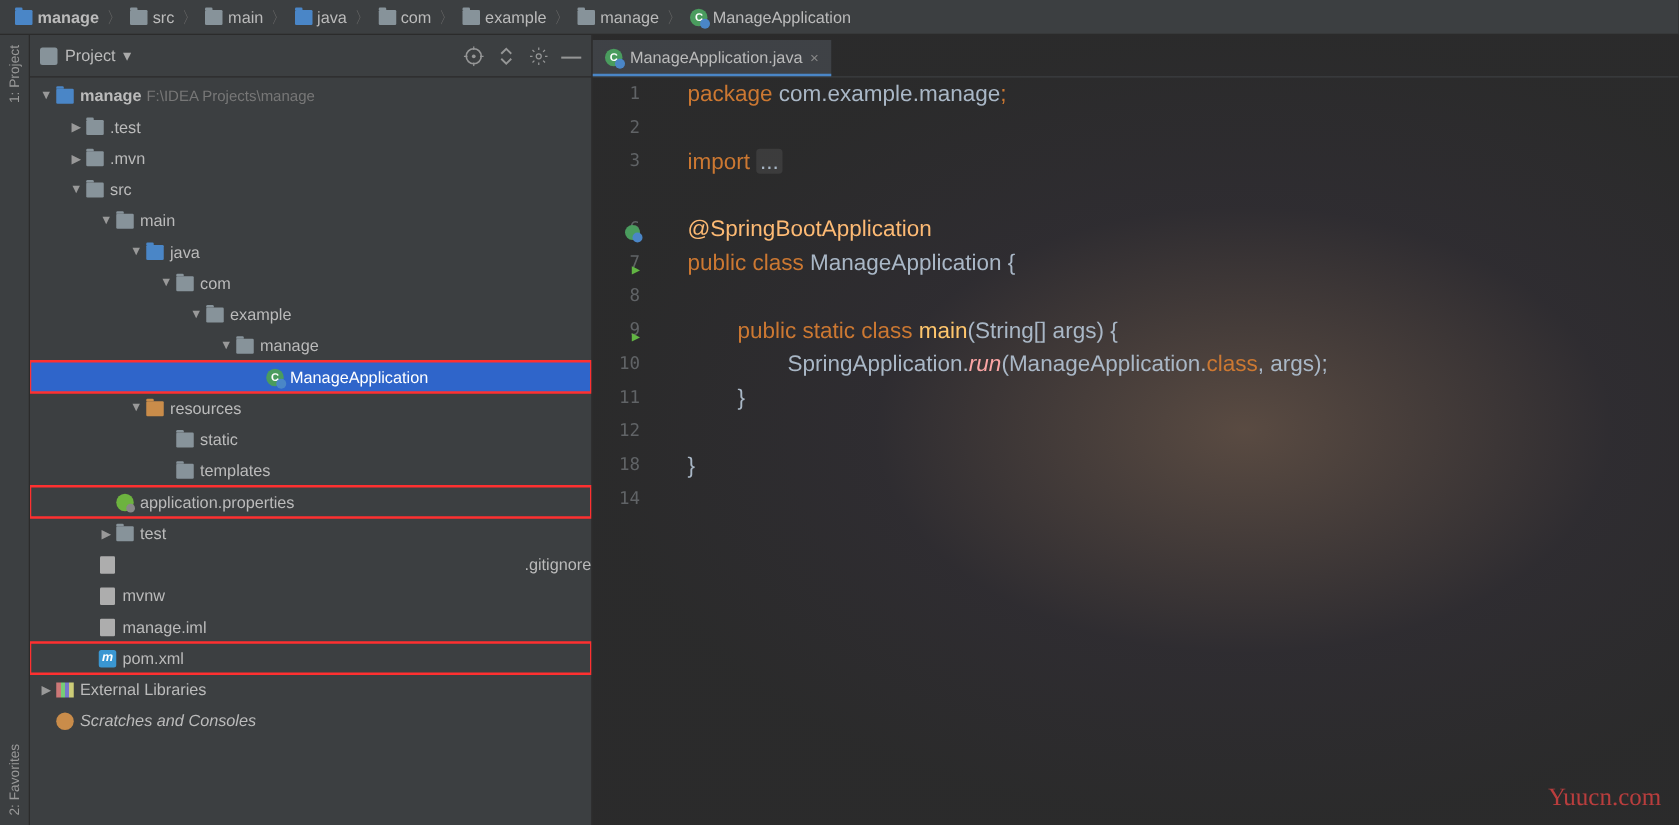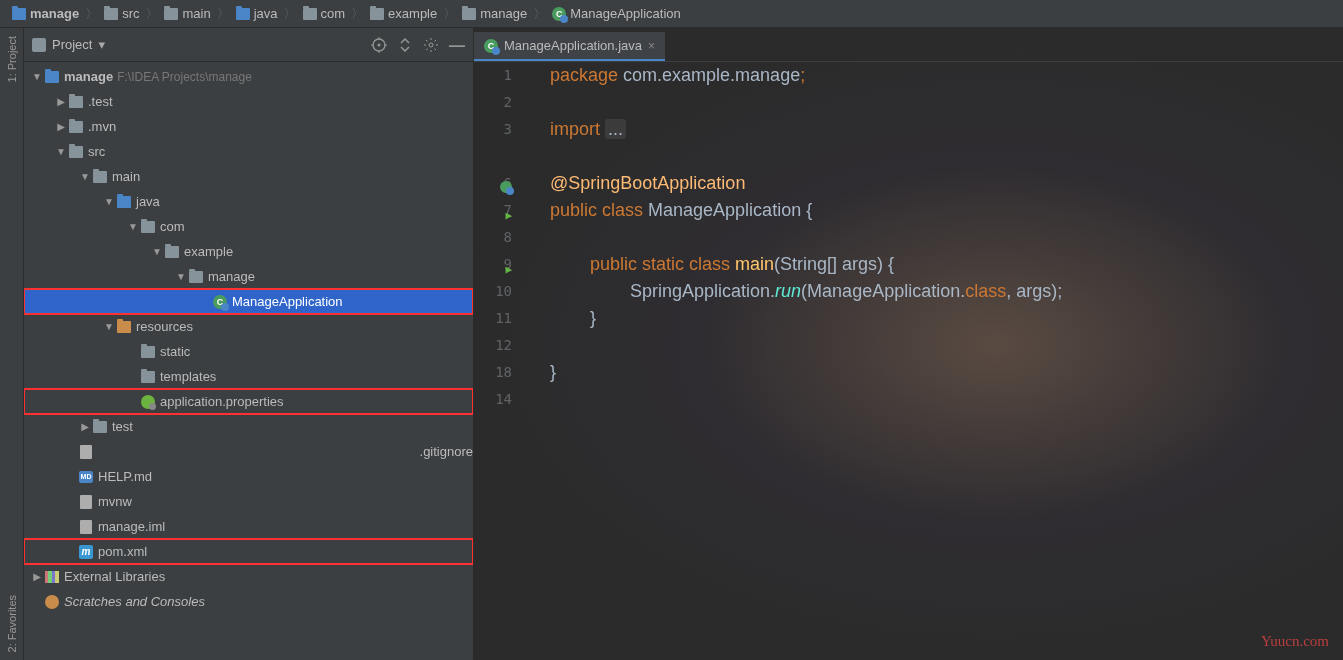--- a/index.html
+++ b/index.html
@@ -99,28 +99,28 @@
 .gutter-mark { position:absolute; right: 0px; top: 5px; }
 .run-mark { color: #62b543; font-size: 11px; }
 .code {
   font-family: Liberation Sans, sans-serif; font-size: 18px; line-height: 27px;
   padding-left: 20px;
 }
 .kw { color: #cc7832; }
 .ann { color: #fdba74; }
 .cls { color: #a9b7c6; }
 .fn { color: #ffc66d; }
-.fni { color: #5eead4; font-style: italic; }
+.fni { color: #fca5a5; font-style: italic; }
 .pkg { color: #a9b7c6; }
 .semi { color: #cc7832; }
 .dots { color: #a9b7c6; background: rgba(128,128,128,0.2); border-radius:3px; padding: 0 3px; }
 
 .watermark {
   position: absolute; bottom: 10px; right: 14px;
-  color: #c94040; font-size: 15px; font-family: serif;
+  color: #c94040; font-size: 20px; font-family: serif;
   z-index: 3; opacity: 0.9;
 }
 </style>
 </head>
 <body>
 
 <div class="breadcrumb">
   <span class="crumb">
       <span class="folder-icon blue"></span>
       <b>manage</b>
@@ -279,44 +279,38 @@
             <span class="folder-icon"></span>
           </span>
           <span class="tree-label">static</span>
         </div>
       <div class="tree-row" style="padding-left:116px;">
           <span class="tree-icon">
             <span class="folder-icon"></span>
           </span>
           <span class="tree-label">templates</span>
         </div>
-      <div class="tree-row hl-red" style="padding-left:116px;">
+      <div class="tree-row hl-red" style="padding-left:68px;">
           <span class="tree-icon">
             <span class="props-icon"></span>
           </span>
           <span class="tree-label">application.properties</span>
         </div>
       <div class="tree-row" style="padding-left:54px;">
           <span class="tree-arrow">▶</span>
           <span class="tree-icon">
             <span class="folder-icon"></span>
           </span>
           <span class="tree-label">test</span>
         </div>
       <div class="tree-row" style="padding-left:54px;justify-content:space-between;">
           <span class="tree-icon">
             <span class="file-icon"></span>
           </span>
           <span class="tree-label">.gitignore</span>
-        </div>
-      <div class="tree-row" style="padding-left:54px;">
-          <span class="tree-icon">
-            <span class="md-icon">MD</span>
-          </span>
-          <span class="tree-label">HELP.md</span>
         </div>
       <div class="tree-row" style="padding-left:54px;">
           <span class="tree-icon">
             <span class="file-icon"></span>
           </span>
           <span class="tree-label">mvnw</span>
         </div>
       <div class="tree-row" style="padding-left:54px;">
           <span class="tree-icon">
             <span class="file-icon"></span>

